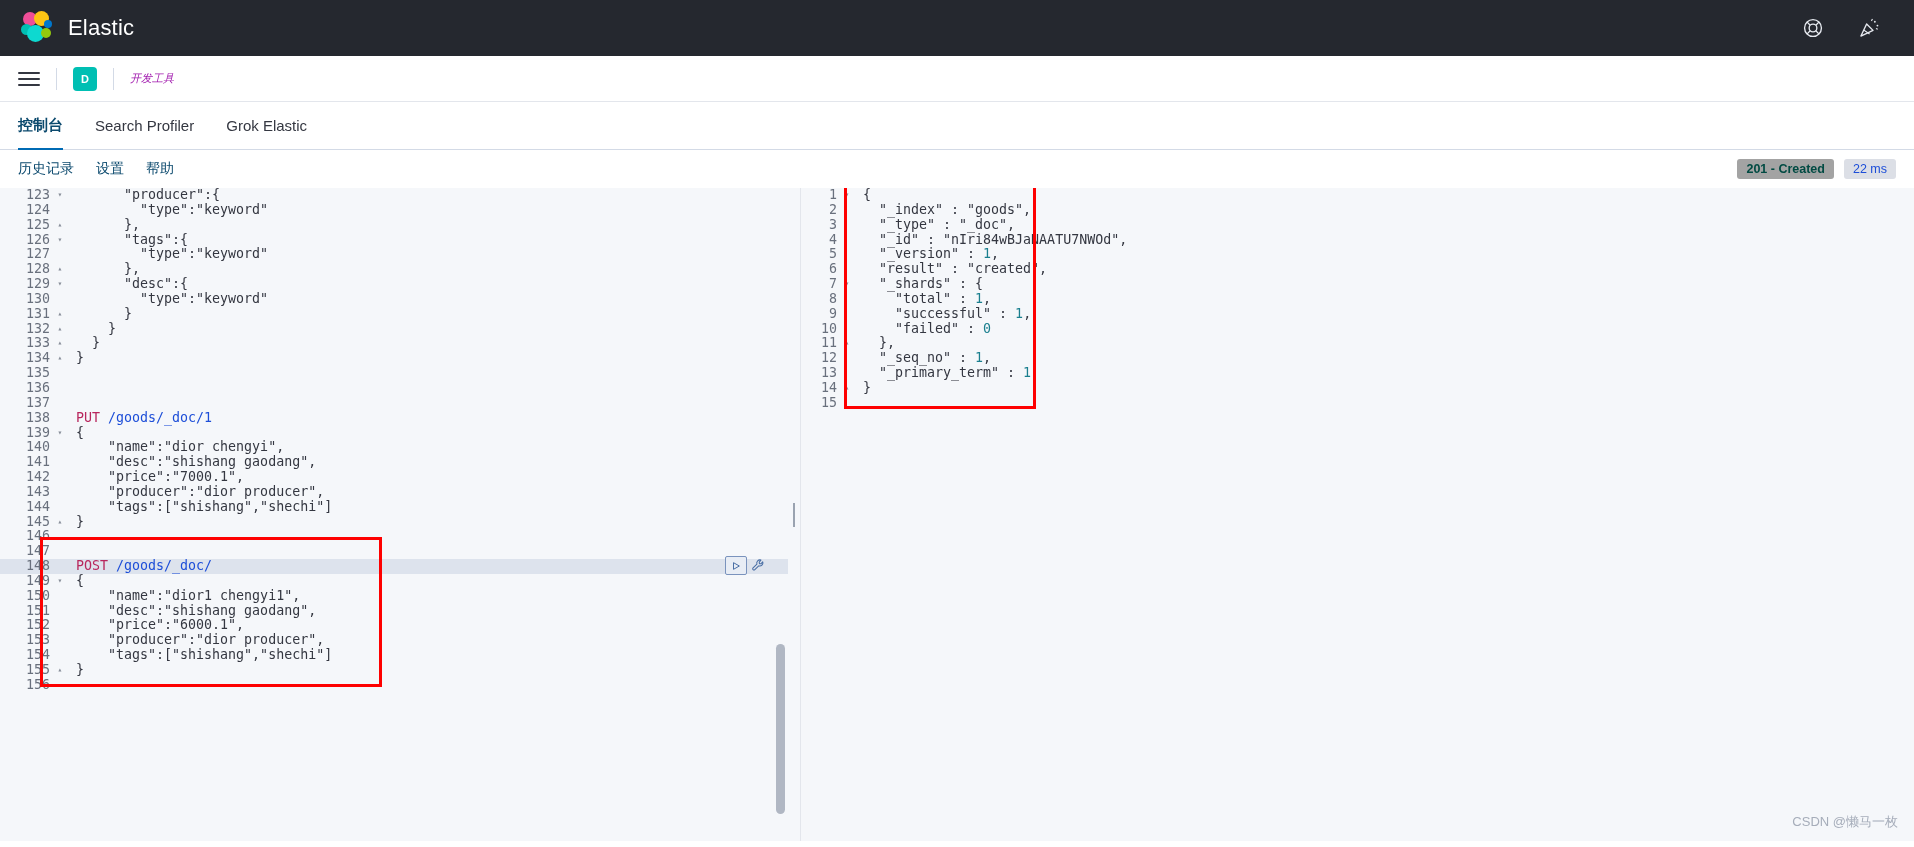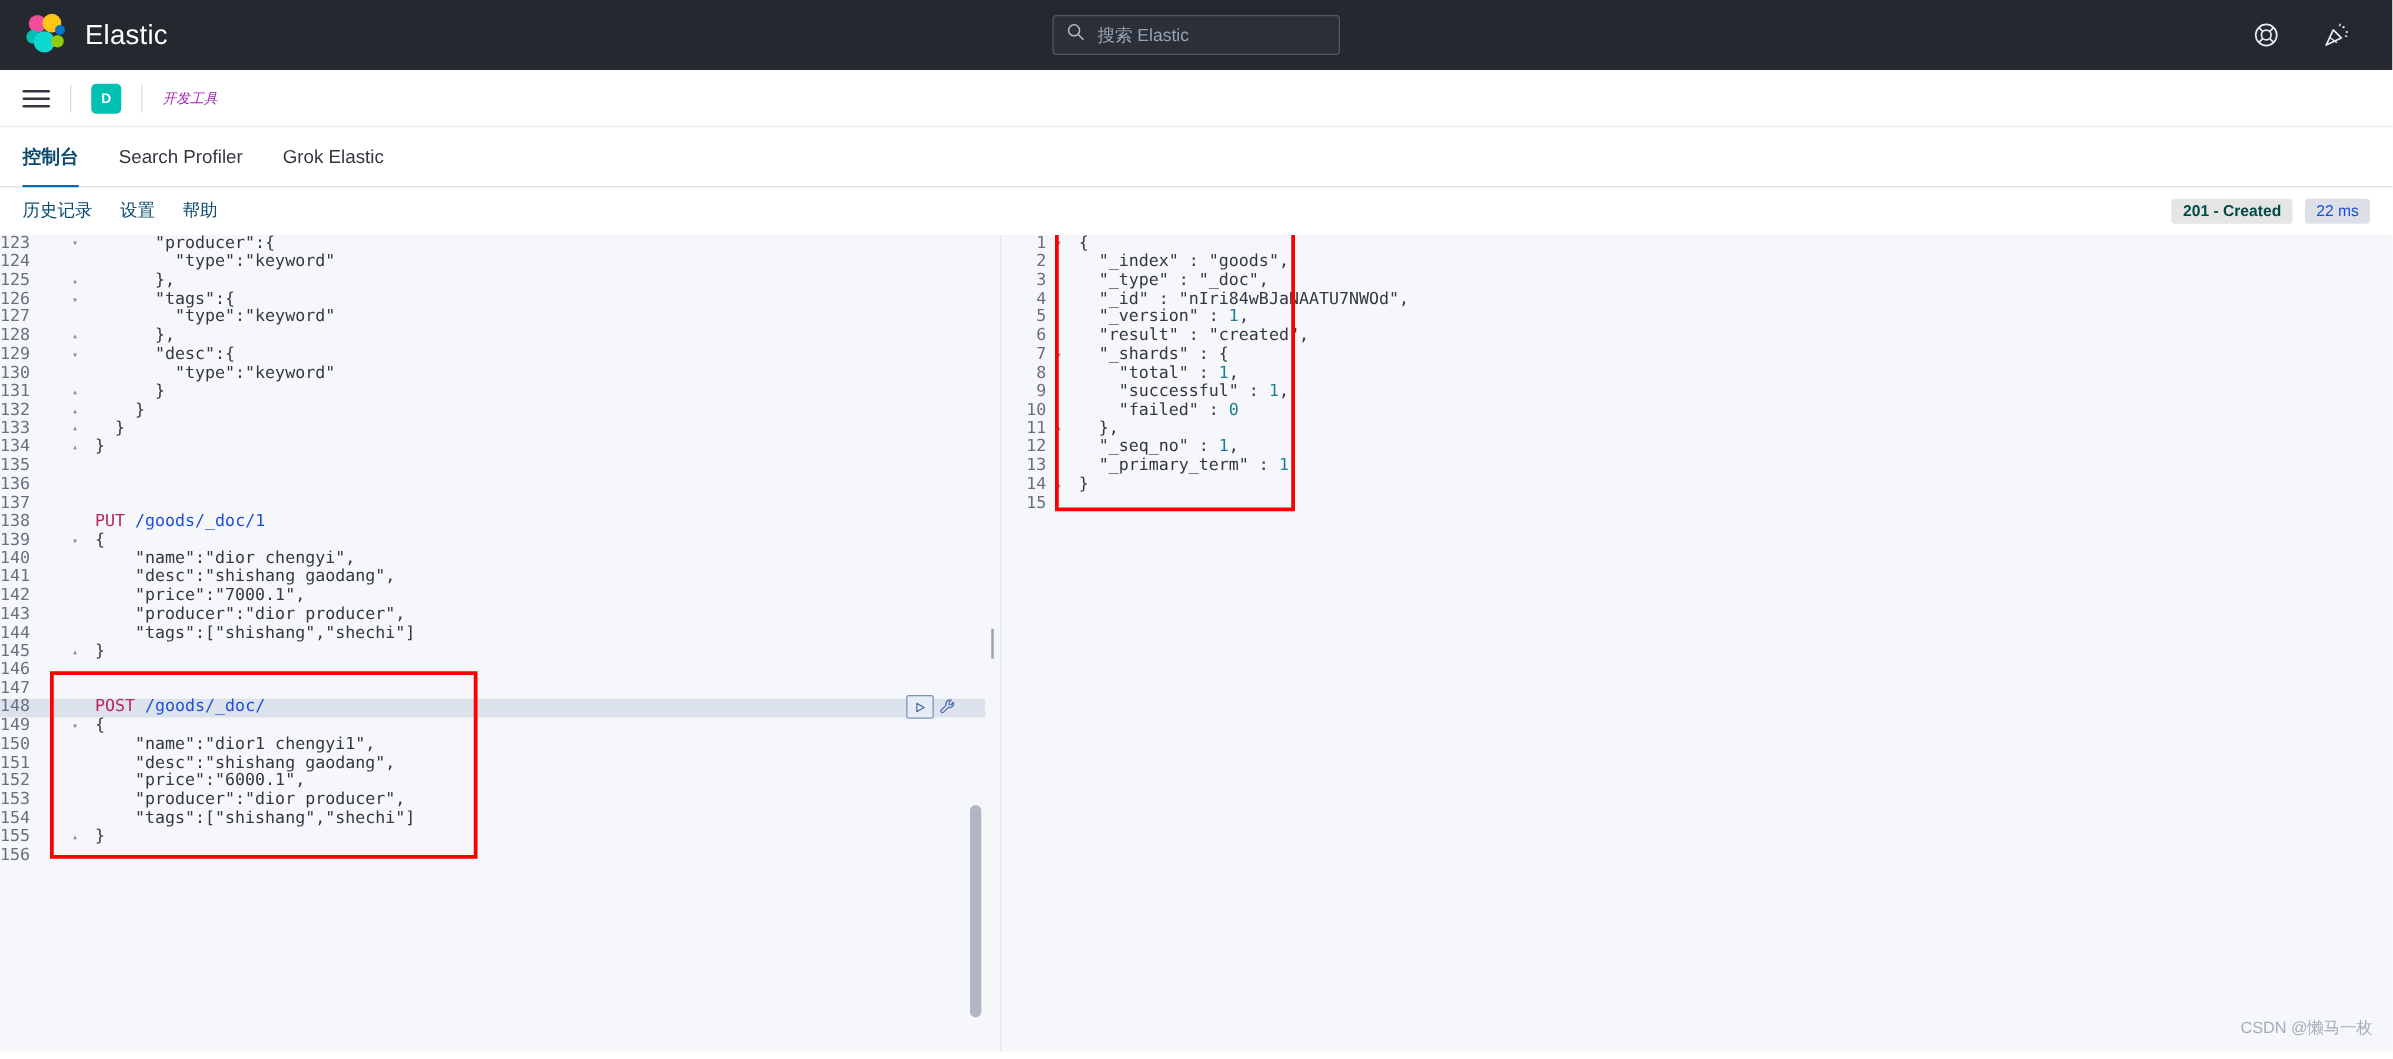--- a/index.html
+++ b/index.html
@@ -105,21 +105,21 @@
   .subbar {
     height: 38px; display: flex; align-items: center;
     padding: 0 18px; gap: 22px; background: #fff;
     position: relative;
   }
   .subbar-link { font-size: 14px; color: #0c4a6e; cursor: pointer; }
   .status-group {
     margin-left: auto; display: flex; align-items: center; gap: 10px;
   }
   .status-pill {
-    background: #e5e5e5; color: #014a42; font-size: 12.5px;
+    background: #a3a3a3; color: #014a42; font-size: 12.5px;
     padding: 3px 9px; border-radius: 3px; font-weight: 600;
   }
   .time-pill {
     background: #dcdfe6; color: #1d4ed8; font-size: 12.5px;
     padding: 3px 9px; border-radius: 3px;
   }
 
   
   .workspace {
     display: flex; height: calc(847px - 62px - 46px - 48px - 38px);
@@ -141,21 +141,21 @@
     font-family: "DejaVu Sans Mono", "Liberation Mono", monospace;
     font-size: 13.3px;
     line-height: 14.85px;
     white-space: pre;
   }
   .line {
     display: flex; align-items: flex-start; height: 14.85px;
     position: relative;
   }
   .gutter {
-    width: 54px; flex: 0 0 54px; text-align: left;
+    width: 54px; flex: 0 0 54px; text-align: right;
     color: #69707d; padding-right: 4px; user-select: none;
   }
   .fold {
     width: 12px; flex: 0 0 12px; color: #878e99;
     font-size: 8px; text-align: center; user-select: none;
     line-height: 14.85px;
   }
   .ltext { flex: 1; padding-left: 10px; color: #343741; }
   .line.hl { background: #dde3ed; }
 
@@ -204,31 +204,20 @@
       <i class="el-a"></i>
         <i class="el-b"></i>
         <i class="el-c"></i>
       <i class="el-d"></i>
         <i class="el-e"></i>
         <i class="el-f"></i>
     </span>
     <span class="brand-name">Elastic</span>
   </div>
 
-  <div class="search-wrap">
-    <div class="search-box">
-      <span class="sicon">
-        <svg width="15" height="15" viewBox="0 0 16 16">
-          <circle cx="6.7" cy="6.7" r="4.7" fill="none" stroke="#b5bcc8" stroke-width="1.3"></circle>
-          <line x1="10.2" y1="10.2" x2="14.3" y2="14.3" stroke="#b5bcc8" stroke-width="1.3" stroke-linecap="round"></line>
-        </svg>
-      </span>
-      <input type="text" placeholder="搜索 Elastic" style="">
-    </div>
-  </div>
 
   <div class="topbar-right">
     <span class="tb-icon">
       <svg width="22" height="22" viewBox="0 0 24 24">
         <circle cx="12" cy="12" r="9.2" fill="none" stroke="#e6e9ef" stroke-width="1.5"></circle>
         <circle cx="12" cy="12" r="4.2" fill="none" stroke="#e6e9ef" stroke-width="1.5"></circle>
         <line x1="8.9" y1="8.9" x2="5.6" y2="5.6" stroke="#e6e9ef" stroke-width="1.5"></line>
         <line x1="15.1" y1="8.9" x2="18.4" y2="5.6" stroke="#e6e9ef" stroke-width="1.5"></line>
         <line x1="8.9" y1="15.1" x2="5.6" y2="18.4" stroke="#e6e9ef" stroke-width="1.5"></line>
         <line x1="15.1" y1="15.1" x2="18.4" y2="18.4" stroke="#e6e9ef" stroke-width="1.5"></line>

